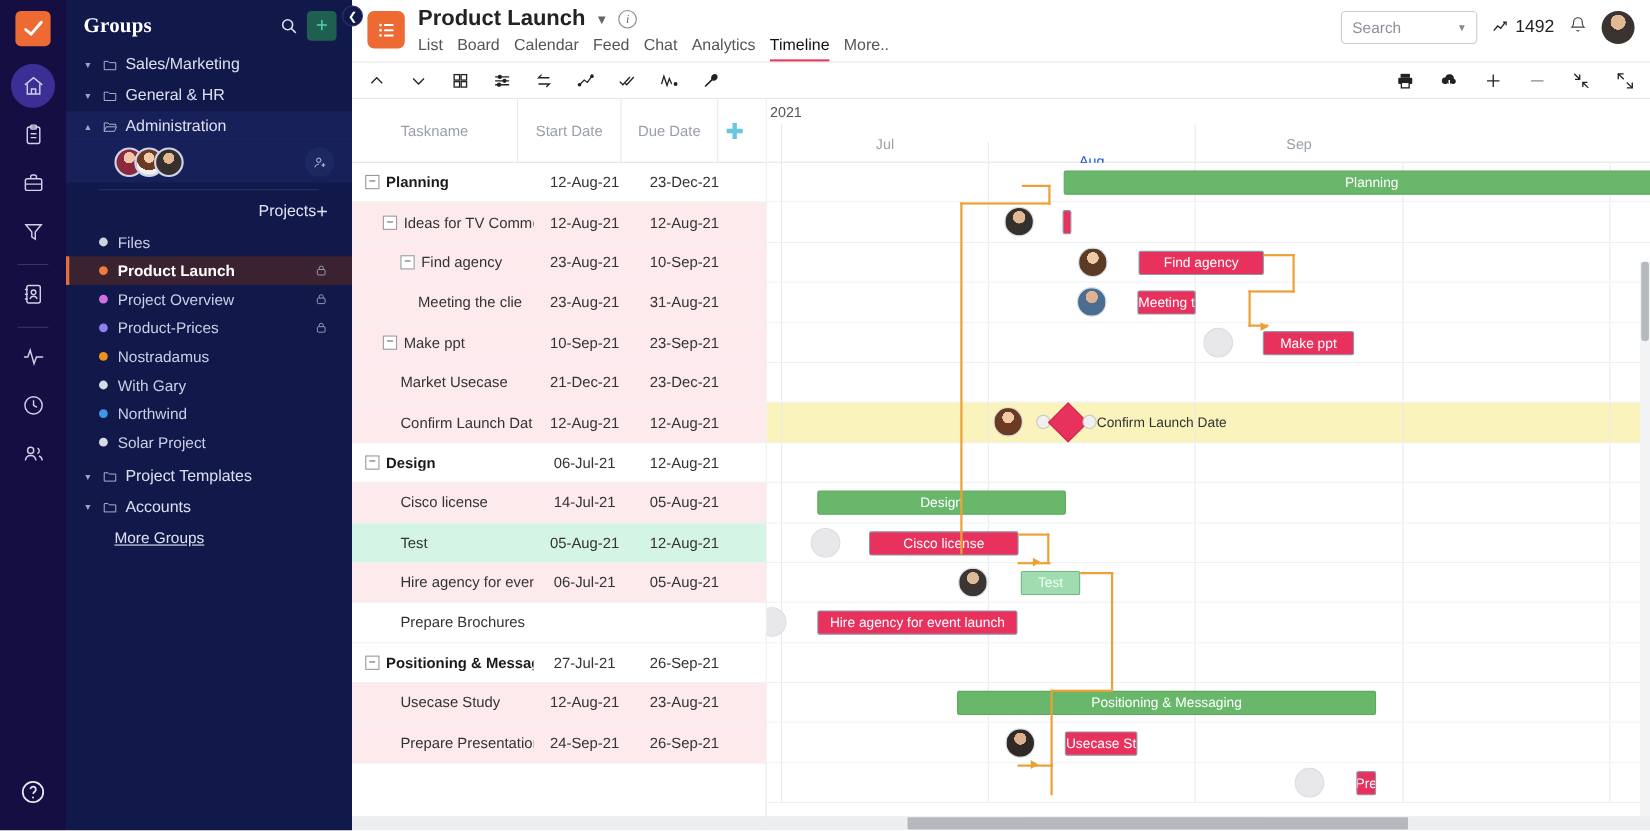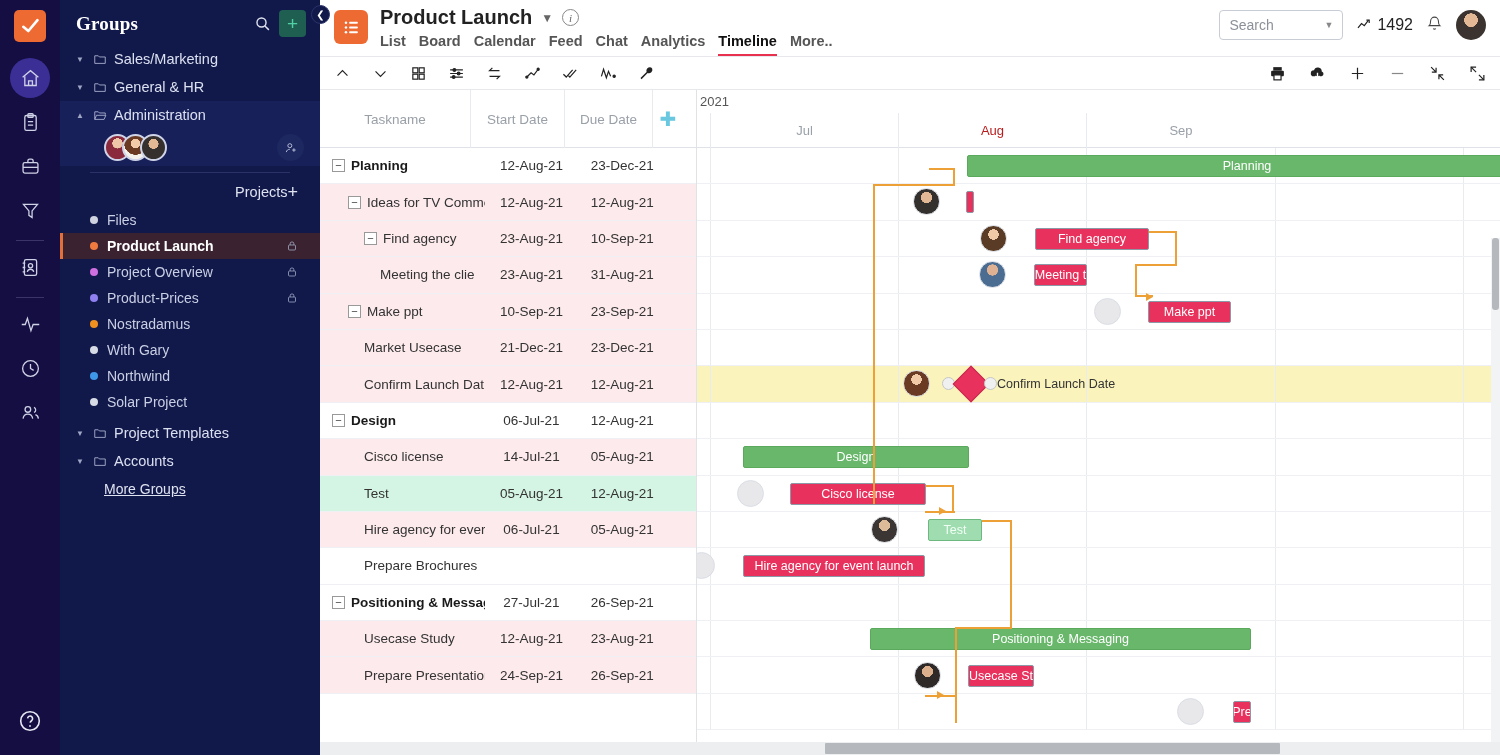--- a/index.html
+++ b/index.html
@@ -112,21 +112,21 @@
   }
   .proj-icon svg { width: 19px; height: 19px; }
   .title-wrap { margin-left: 12px; }
   .title-line { display: flex; align-items: center; gap: 9px; }
   .ptitle { font-size: 20px; font-weight: bold; color: #222; }
   .chev { color: #666; font-size: 12px; cursor: pointer; }
   .info-i { width: 17px; height: 17px; border: 1.4px solid #888; border-radius: 50%;
             color: #666; font-size: 11px; display: flex; align-items: center;
             justify-content: center; font-style: italic; cursor: pointer;
             font-family: "Liberation Serif", serif; }
-  .tabs { display: flex; gap: 13px; margin-top: 4px; font-weight: bold; }
+  .tabs { display: flex; gap: 13px; margin-top: 4px; }
   .tab { font-size: 14.5px; color: #555; cursor: pointer; padding-bottom: 5px; }
   .tab.active { color: #111; border-bottom: 2.5px solid #e8304f; }
 
   .top-right { position: absolute; right: 14px; top: 10px; display: flex; align-items: center; gap: 13px; }
   .search-box {
     width: 124px; height: 30px; border: 1px solid #c8ccd4; border-radius: 4px;
     display: flex; align-items: center; justify-content: space-between;
     padding: 0 9px; cursor: text;
   }
   .search-box span { font-size: 14px; color: #8b9099; }
@@ -729,21 +729,21 @@
               <div class="cell-x"></div>
             </div>
           </div>
       </div>
 
       <div class="grid-right">
         <div class="hdr">
           <div class="year-label">2021</div>
           <div id="month-cols" style="position:absolute;top:23px;left:0;right:0;height:35px;">
               <div style="position: absolute; left: 13px; width: 188px; top: 0px; height: 35px; border-left: 1px solid rgb(231, 234, 238); display: flex; align-items: center; justify-content: center; font-size: 13px; color: rgb(154, 160, 168);">Jul</div>
-              <div style="position: absolute; left: 201px; width: 188px; top: 0px; height: 35px; border-left: 1px solid rgb(231, 234, 238); display: flex; align-items: center; justify-content: center; font-size: 13px; color: #b91c1c;">Aug</div>
+              <div style="position: absolute; left: 201px; width: 188px; top: 16px; height: 35px; border-left: 1px solid rgb(231, 234, 238); display: flex; align-items: center; justify-content: center; font-size: 13px; color: #1d4ed8;">Aug</div>
               <div style="position: absolute; left: 389px; width: 189px; top: 0px; height: 35px; border-left: 1px solid rgb(231, 234, 238); display: flex; align-items: center; justify-content: center; font-size: 13px; color: rgb(154, 160, 168);">Sep</div>
             </div>
         </div>
         <div id="timeline-rows" style="position:relative;">
             <div class="rrow white">
               <div class="vline" style="left: 13px;"></div>
               <div class="vline" style="left: 201px;"></div>
               <div class="vline" style="left: 389px;"></div>
               <div class="vline" style="left: 578px;"></div>
               <div class="vline" style="left: 766px;"></div>

